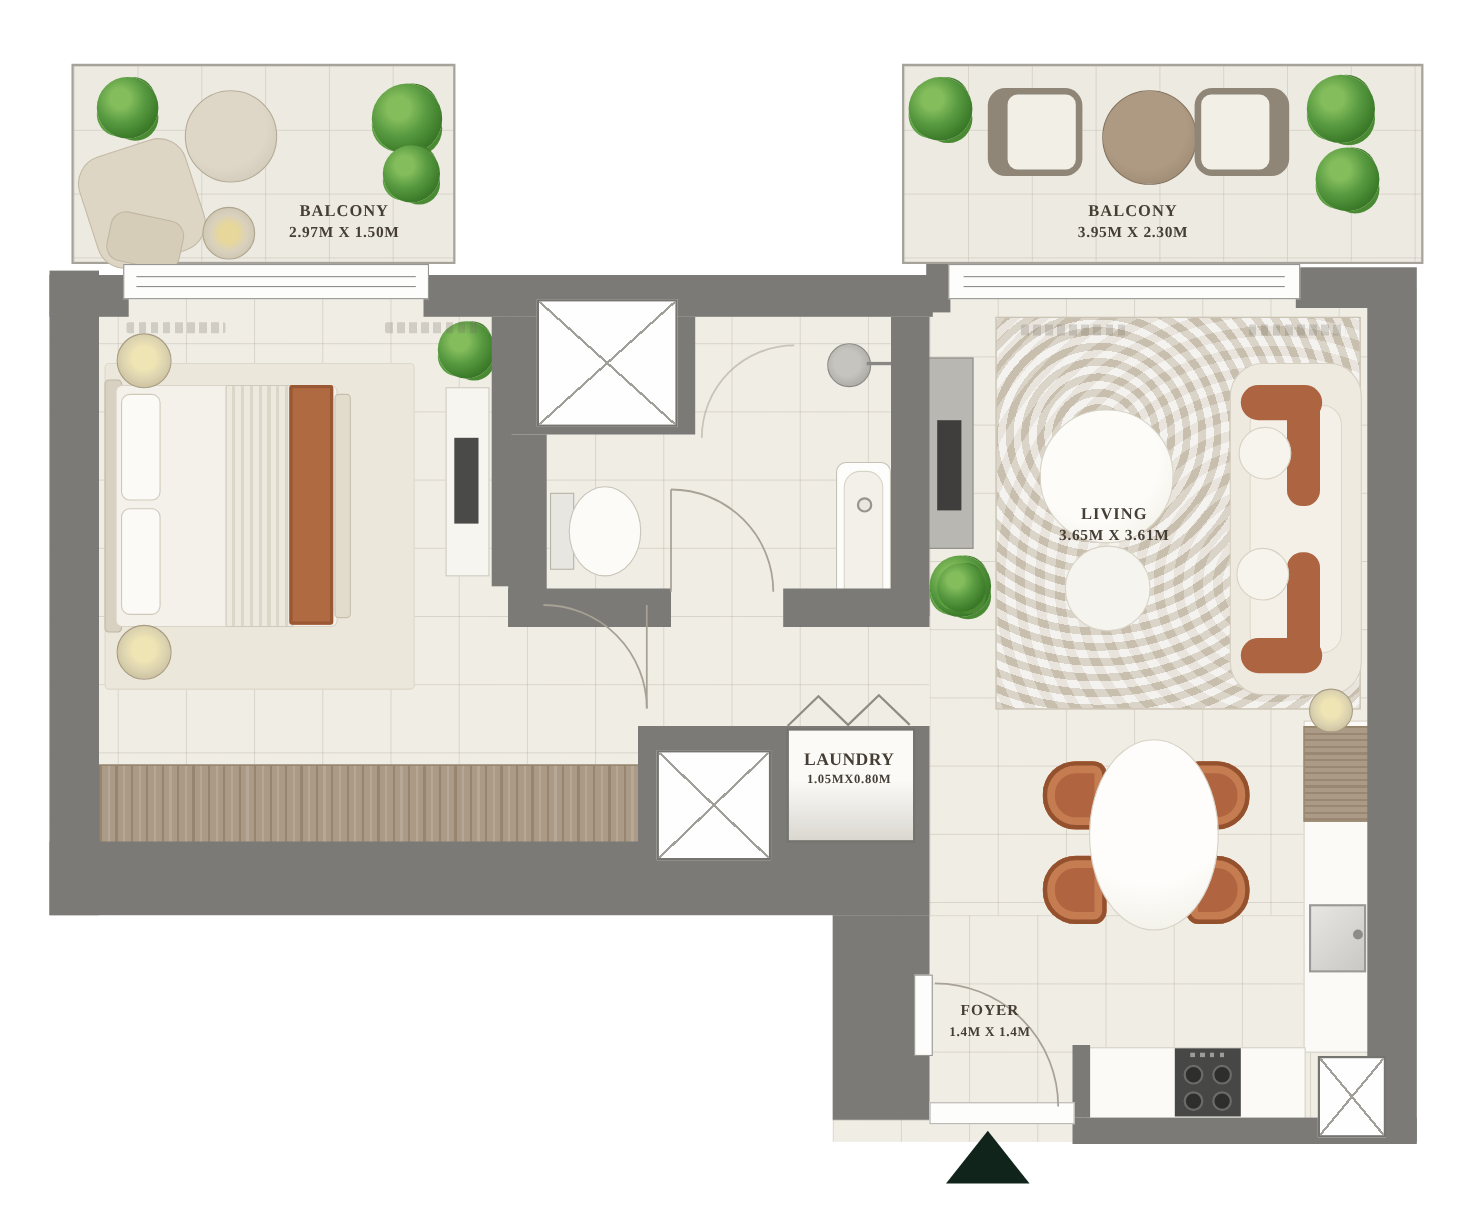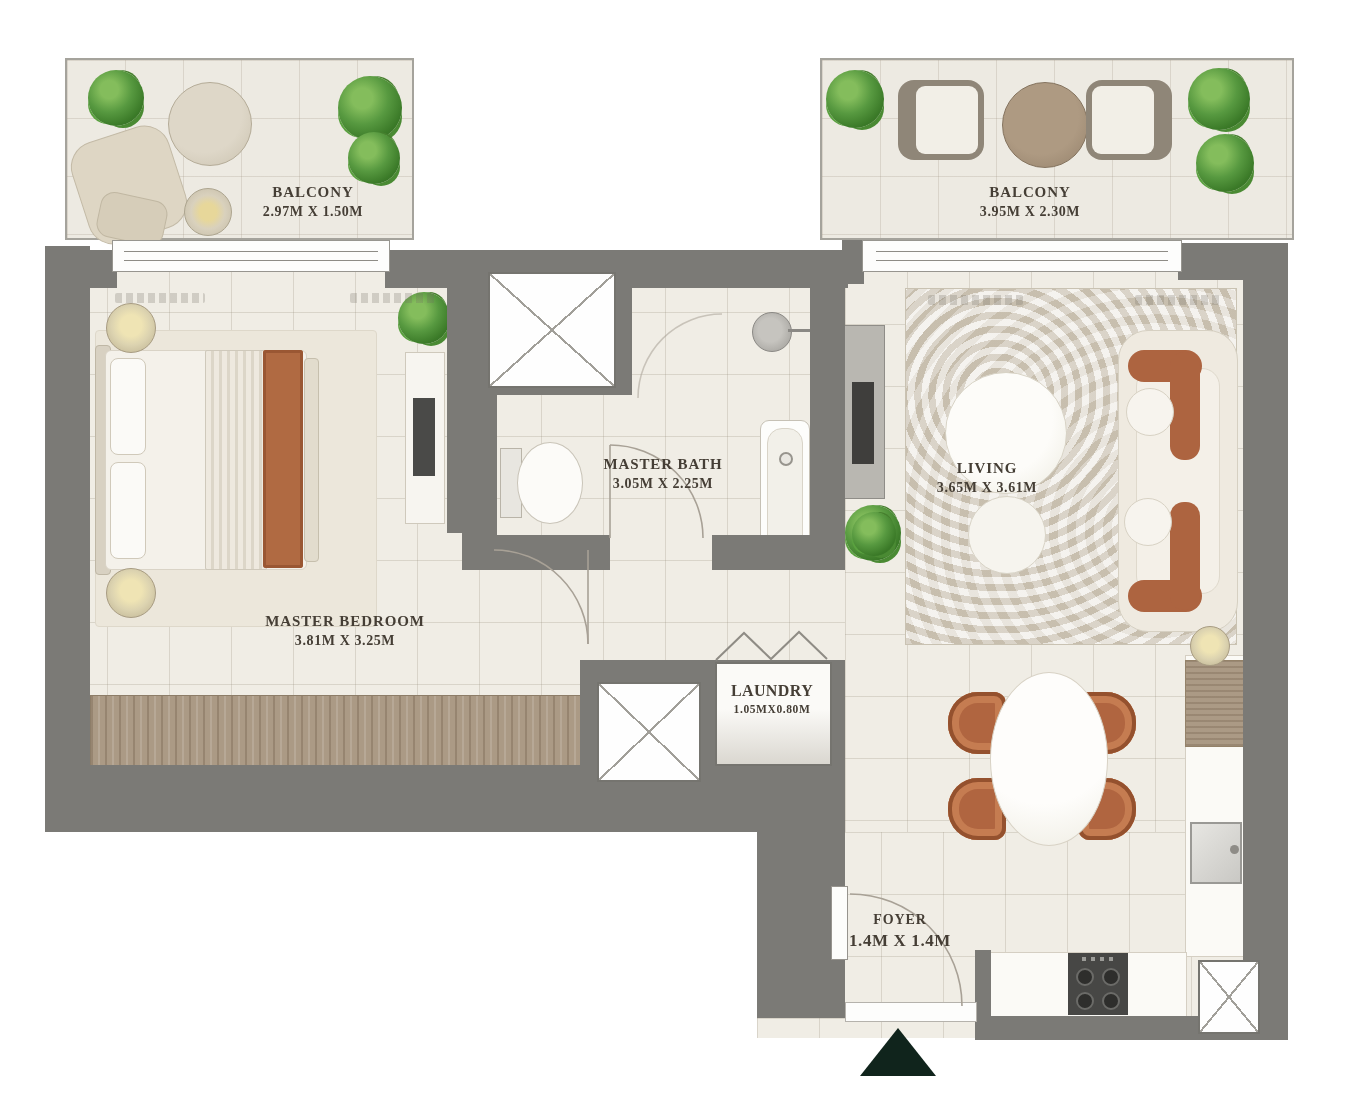--- a/index.html
+++ b/index.html
@@ -192,34 +192,26 @@
   </svg>
 
   <div class="room-label" style="left:203px;top:184px;width:220px;">
     <div class="rname">BALCONY</div>
     <div class="rdims">2.97M X 1.50M</div>
   </div>
   <div class="room-label" style="left:920px;top:184px;width:220px;">
     <div class="rname">BALCONY</div>
     <div class="rdims">3.95M X 2.30M</div>
   </div>
-  <div class="room-label" style="left:225px;top:613px;width:240px;">
-    <div class="rname">MASTER BEDROOM</div>
-    <div class="rdims">3.81M X 3.25M</div>
-  </div>
-  <div class="room-label" style="left:553px;top:456px;width:220px;">
-    <div class="rname">MASTER BATH</div>
-    <div class="rdims">3.05M X 2.25M</div>
-  </div>
-  <div class="room-label" style="left:877px;top:460px;width:220px;">
+  <div class="room-label" style="left:903px;top:460px;width:220px;">
     <div class="rname">LIVING</div>
     <div class="rdims">3.65M X 3.61M</div>
   </div>
   <div class="room-label small" style="left:712px;top:682px;width:120px;">
     <div class="rname">LAUNDRY</div>
     <div class="rdims">1.05MX0.80M</div>
   </div>
   <div class="room-label" style="left:830px;top:912px;width:140px;">
     <div class="rname" style="font-size:14px;">FOYER</div>
-    <div class="rdims" style="font-size:17px;">1.4M X 1.4M</div>
+    <div class="rdims" style="font-size:12px;">1.4M X 1.4M</div>
   </div>
 
 </div>
 
 </body></html>

